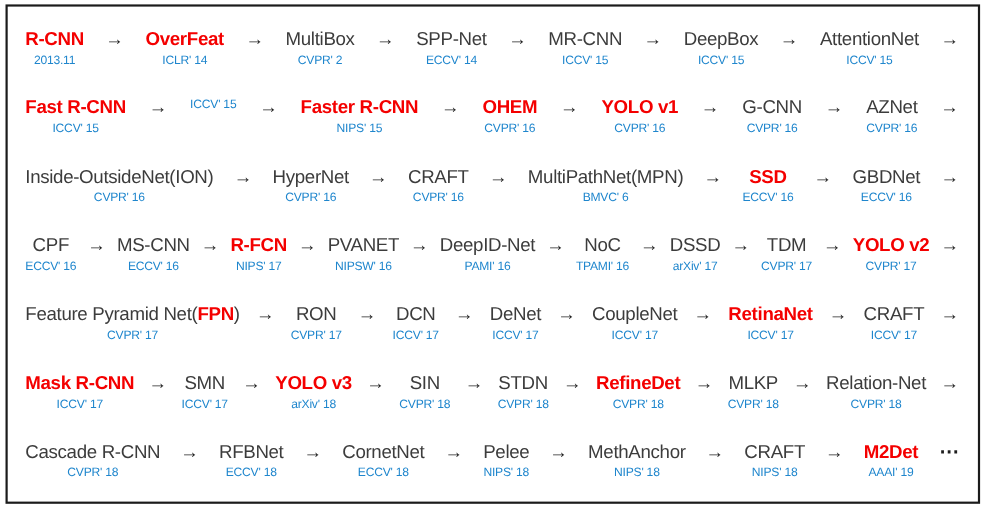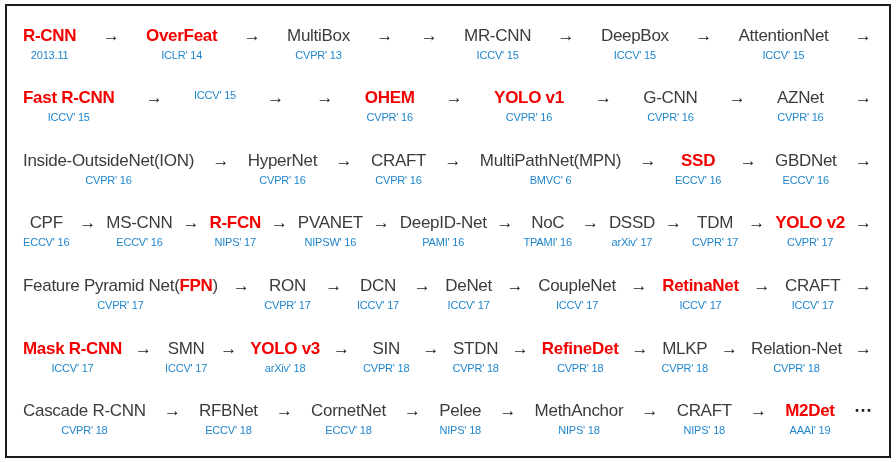--- a/index.html
+++ b/index.html
@@ -83,23 +83,27 @@
           <div class="venue">2013.11</div>
         </div>
         <span class="arrow">→</span>
         <div class="node">
           <div class="model-name"><span class="hl">OverFeat</span></div>
           <div class="venue">ICLR' 14</div>
         </div>
         <span class="arrow">→</span>
         <div class="node">
           <div class="model-name"><span>MultiBox</span></div>
-          <div class="venue">CVPR' 13</div>
-        </div>
-        <span class="arrow">→</span>
+          <div class="venue">CVPR' 2</div>
+        </div>
+        <span class="arrow">→</span>
+        <div class="node">
+          <div class="model-name"><span>SPP-Net</span></div>
+          <div class="venue">ECCV' 14</div>
+        </div>
         <span class="arrow">→</span>
         <div class="node">
           <div class="model-name"><span>MR-CNN</span></div>
           <div class="venue">ICCV' 15</div>
         </div>
         <span class="arrow">→</span>
         <div class="node">
           <div class="model-name"><span>DeepBox</span></div>
           <div class="venue">ICCV' 15</div>
         </div>
@@ -113,20 +117,24 @@
       <div class="row">
         <div class="node">
           <div class="model-name"><span class="hl">Fast R-CNN</span></div>
           <div class="venue">ICCV' 15</div>
         </div>
         <span class="arrow">→</span>
         <div class="node">
           <div class="venue">ICCV' 15</div>
         </div>
         <span class="arrow">→</span>
+        <div class="node">
+          <div class="model-name"><span class="hl">Faster R-CNN</span></div>
+          <div class="venue">NIPS' 15</div>
+        </div>
         <span class="arrow">→</span>
         <div class="node">
           <div class="model-name"><span class="hl">OHEM</span></div>
           <div class="venue">CVPR' 16</div>
         </div>
         <span class="arrow">→</span>
         <div class="node">
           <div class="model-name"><span class="hl">YOLO v1</span></div>
           <div class="venue">CVPR' 16</div>
         </div>

